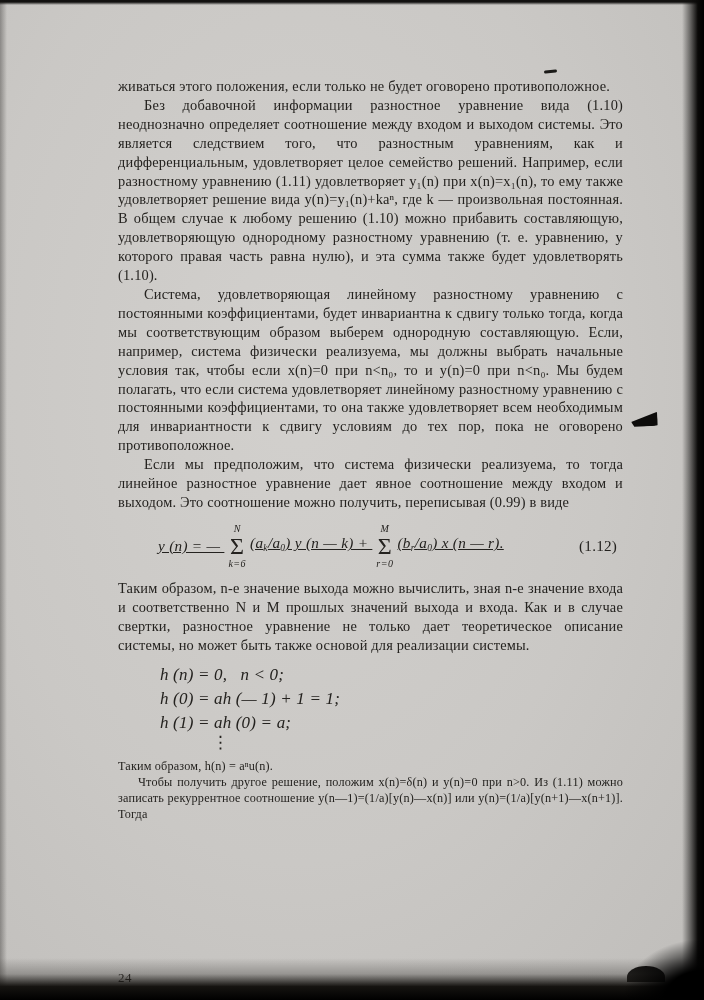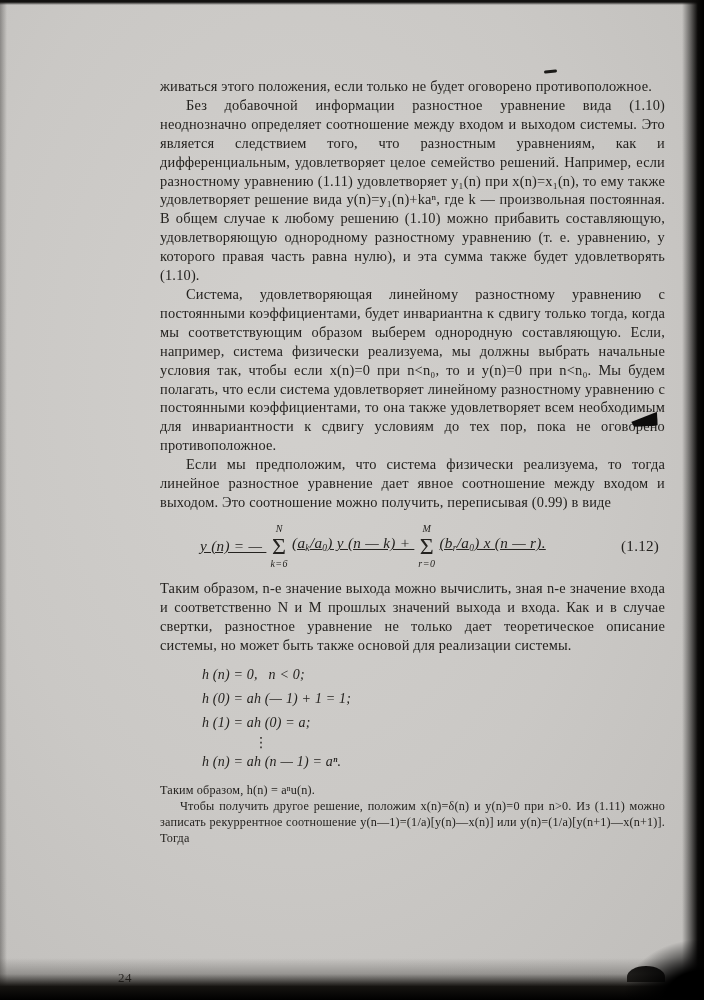--- a/index.html
+++ b/index.html
@@ -27,21 +27,21 @@
     background:#1b1a18;border-radius:2px;transform:rotate(-7deg);}
   .artifact-blob{position:absolute;left:631px;top:413px;width:27px;height:14px;
     background:#0d0c0b;clip-path:polygon(0 55%,100% 0,96% 100%,10% 90%);
     transform:rotate(-6deg);border-radius:2px;}
   .artifact-bump{position:absolute;left:627px;top:966px;width:38px;height:16px;
     background:#0c0b0a;border-radius:19px 19px 0 0 / 11px 11px 0 0;}
   
   .text-column{
     position:absolute;left:118px;top:77px;width:505px;
     font-size:14.4px;line-height:18.9px;
-    text-align:justify;letter-spacing:0.18px;margin-left:42px;
+    text-align:justify;letter-spacing:0.18px;
   }
   .text-column p{margin:0;}
   p.indent{text-indent:26px;}
   
   .eq112{
     position:relative;display:flex;align-items:center;
     padding-left:40px;margin:11px 0 9px;
     font-style:italic;font-size:15.2px;letter-spacing:0.3px;
   }
   .eq112 .piece{white-space:pre;text-decoration:underline;}
@@ -49,21 +49,21 @@
   .sum{display:inline-flex;flex-direction:column;align-items:center;margin:0 4px;}
   .sum .lim{font-size:10px;line-height:1.15;font-style:italic;letter-spacing:0.5px;}
   .sum .sigma{font-size:24px;line-height:1;font-style:normal;}
   .eq-number{position:absolute;right:6px;top:50%;transform:translateY(-50%);
     font-style:normal;letter-spacing:0.2px;}
   
   .example{font-size:12.2px;line-height:15.7px;margin-top:5px;}
   .example p{margin:0;}
   .example .indent-sm{text-indent:20px;}
   .spaced{letter-spacing:2.6px;}
-  .eq-lines{margin:9px 0 9px 42px;font-style:italic;font-size:14px;}
+  .eq-lines{margin:9px 0 9px 42px;font-style:italic;font-size:17px;}
   .eq-line{white-space:pre;line-height:24px;}
   .dots-line{line-height:15px;margin-left:52px;font-style:normal;}
   
   .page-number{position:absolute;left:118px;top:922px;
     font-weight:normal;font-size:13px;letter-spacing:0.5px;margin-top:48px;}
 </style>
 </head>
 <body>
 
 <div class="scan">
@@ -92,21 +92,20 @@
     </div>
 
     <p>Таким образом, n-е значение выхода можно вычислить, зная n-е значение входа и соответственно N и M прошлых значений выхода и входа. Как и в случае свертки, разностное уравнение не только дает теоретическое описание системы, но может быть также основой для реализации системы.</p>
 
     <div class="example">
       <div class="eq-lines">
         <div class="eq-line">h (n) = 0,   n &lt; 0;</div>
         <div class="eq-line">h (0) = ah (— 1) + 1 = 1;</div>
         <div class="eq-line">h (1) = ah (0) = a;</div>
         <div class="eq-line dots-line">⋮</div>
-        <div class="eq-line">h (n) = ah (n — 1) = aⁿ.</div>
       </div>
       <p>Таким образом, h(n) = aⁿu(n).</p>
       <p class="indent-sm">Чтобы получить другое решение, положим x(n)=δ(n) и y(n)=0 при n&gt;0. Из (1.11) можно записать рекуррентное соотношение y(n—1)=(1/a)[y(n)—x(n)] или y(n)=(1/a)[y(n+1)—x(n+1)]. Тогда</p>
     </div>
   </div>
 
   <div class="page-number">24</div>
 
   <div class="edge-top"></div>
   <div class="edge-left"></div>

